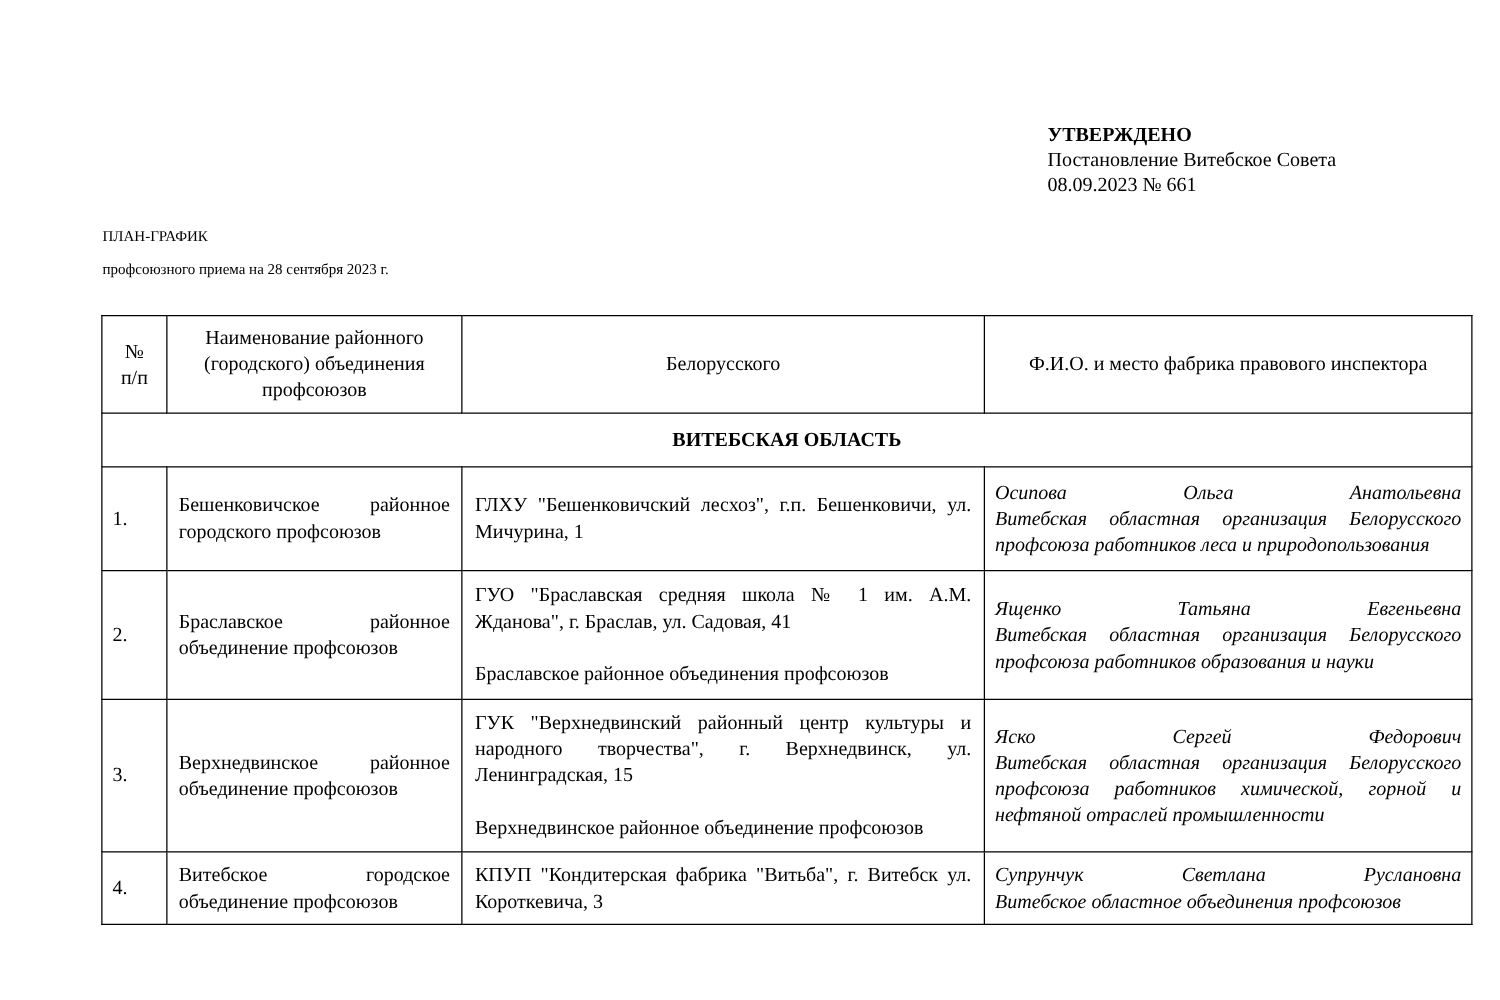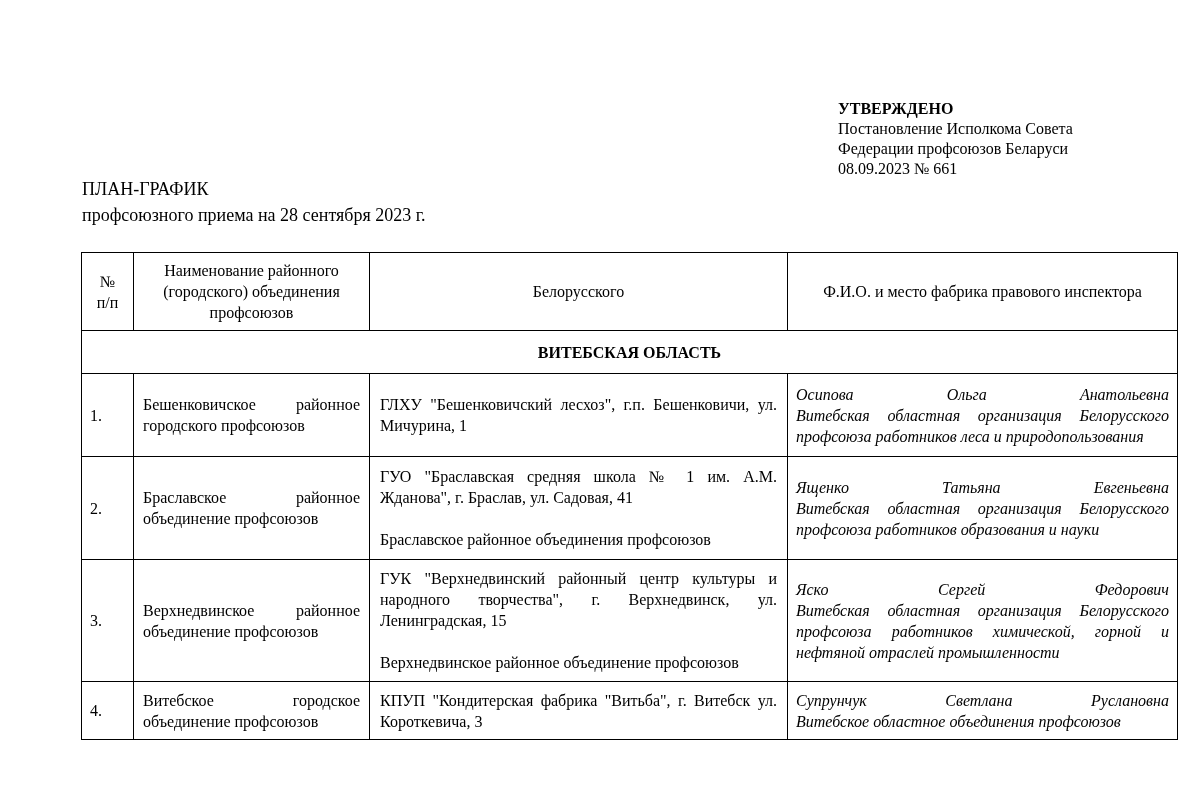--- a/index.html
+++ b/index.html
@@ -15,21 +15,21 @@
   
   .approval {
     position: absolute; left: 838px; top: 99px; width: 340px;
     font-size: 16px; line-height: 20px;
   }
   .approval .bold { font-weight: bold; }
 
   
   .doc-title {
     position: absolute; left: 82px; top: 176px; width: 700px;
-    font-size: 18px; line-height: 26px;
+    font-size: 12px; line-height: 26px;
   }
 
   
   table.plan {
     position: absolute; left: 81px; top: 252px;
     width: 1096px;
     border-collapse: collapse;
     table-layout: fixed;
     font-size: 16px; line-height: 21px;
   }
@@ -53,22 +53,21 @@
     text-align: center; font-weight: bold; padding: 4px 8px;
   }
 </style>
 </head>
 <body>
 
 <div class="page">
 
   <div class="approval">
     <div class="bold">УТВЕРЖДЕНО</div>
-    <div>Постановление Исполкома Совета</div>
-    <div>Федерации профсоюзов Беларуси</div>
+    <div>Постановление Витебское Совета</div>
     <div>08.09.2023 № 661</div>
   </div>
 
   <div class="doc-title">
     <div>ПЛАН-ГРАФИК</div>
     <div>профсоюзного приема на 28 сентября 2023 г.</div>
   </div>
 
   <table class="plan">
     <colgroup>

